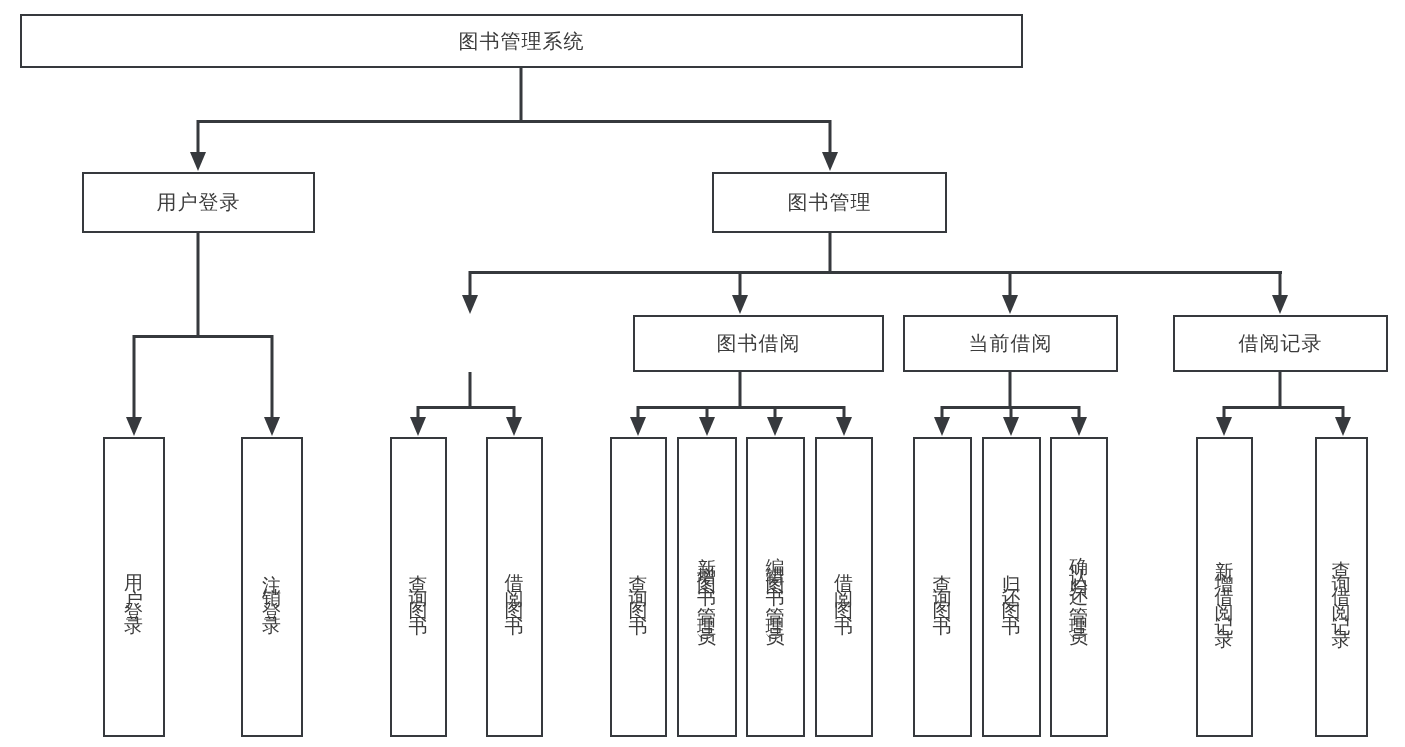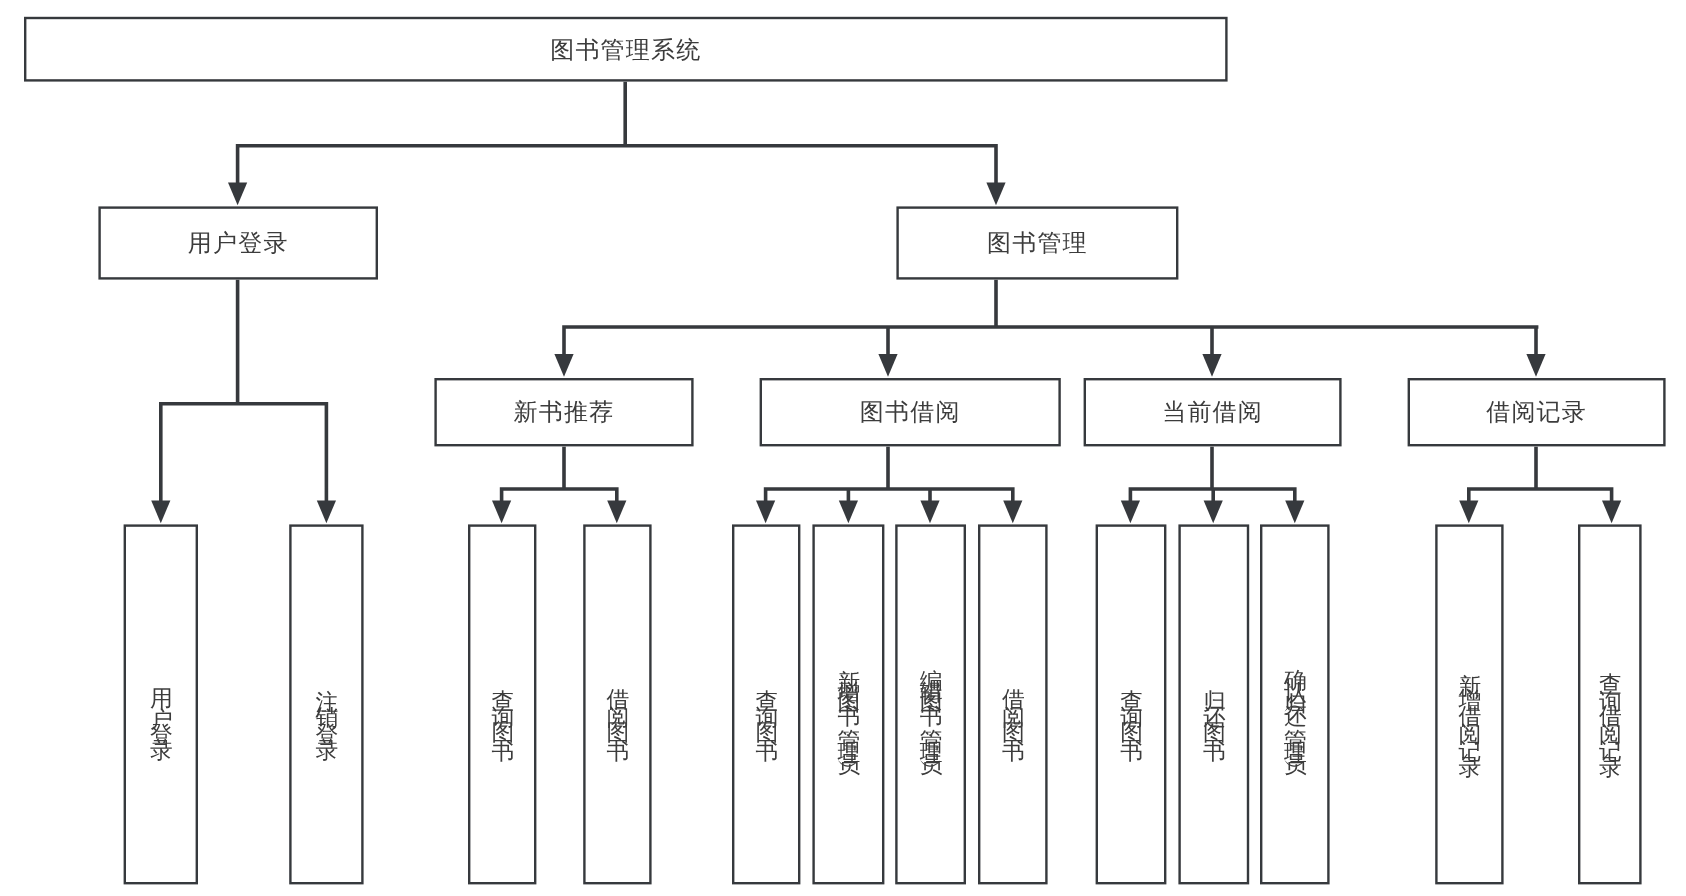--- a/index.html
+++ b/index.html
@@ -68,27 +68,24 @@
     </g>
   </svg>
 
   <div class="node h" style="left:20px;top:14px;width:1003px;height:54px">
     <span>图书管理系统</span>
   </div>
 
   <div class="node h" style="left:82px;top:172px;width:233px;height:61px">
     <span>用户登录</span>
   </div>
-  <div class="node h" style="left:747px;top:172px;width:235px;height:61px">
+  <div class="node h" style="left:712px;top:172px;width:235px;height:61px">
     <span>图书管理</span>
   </div>
 
-  <div class="node h" style="left:362px;top:315px;width:216px;height:57px">
-    <span>新书推荐</span>
-  </div>
   <div class="node h" style="left:633px;top:315px;width:251px;height:57px">
     <span>图书借阅</span>
   </div>
   <div class="node h" style="left:1173px;top:315px;width:215px;height:57px">
     <span>借阅记录</span>
   </div>
   <div class="node h" style="left:903px;top:315px;width:215px;height:57px">
     <span>当前借阅</span>
   </div>
 

